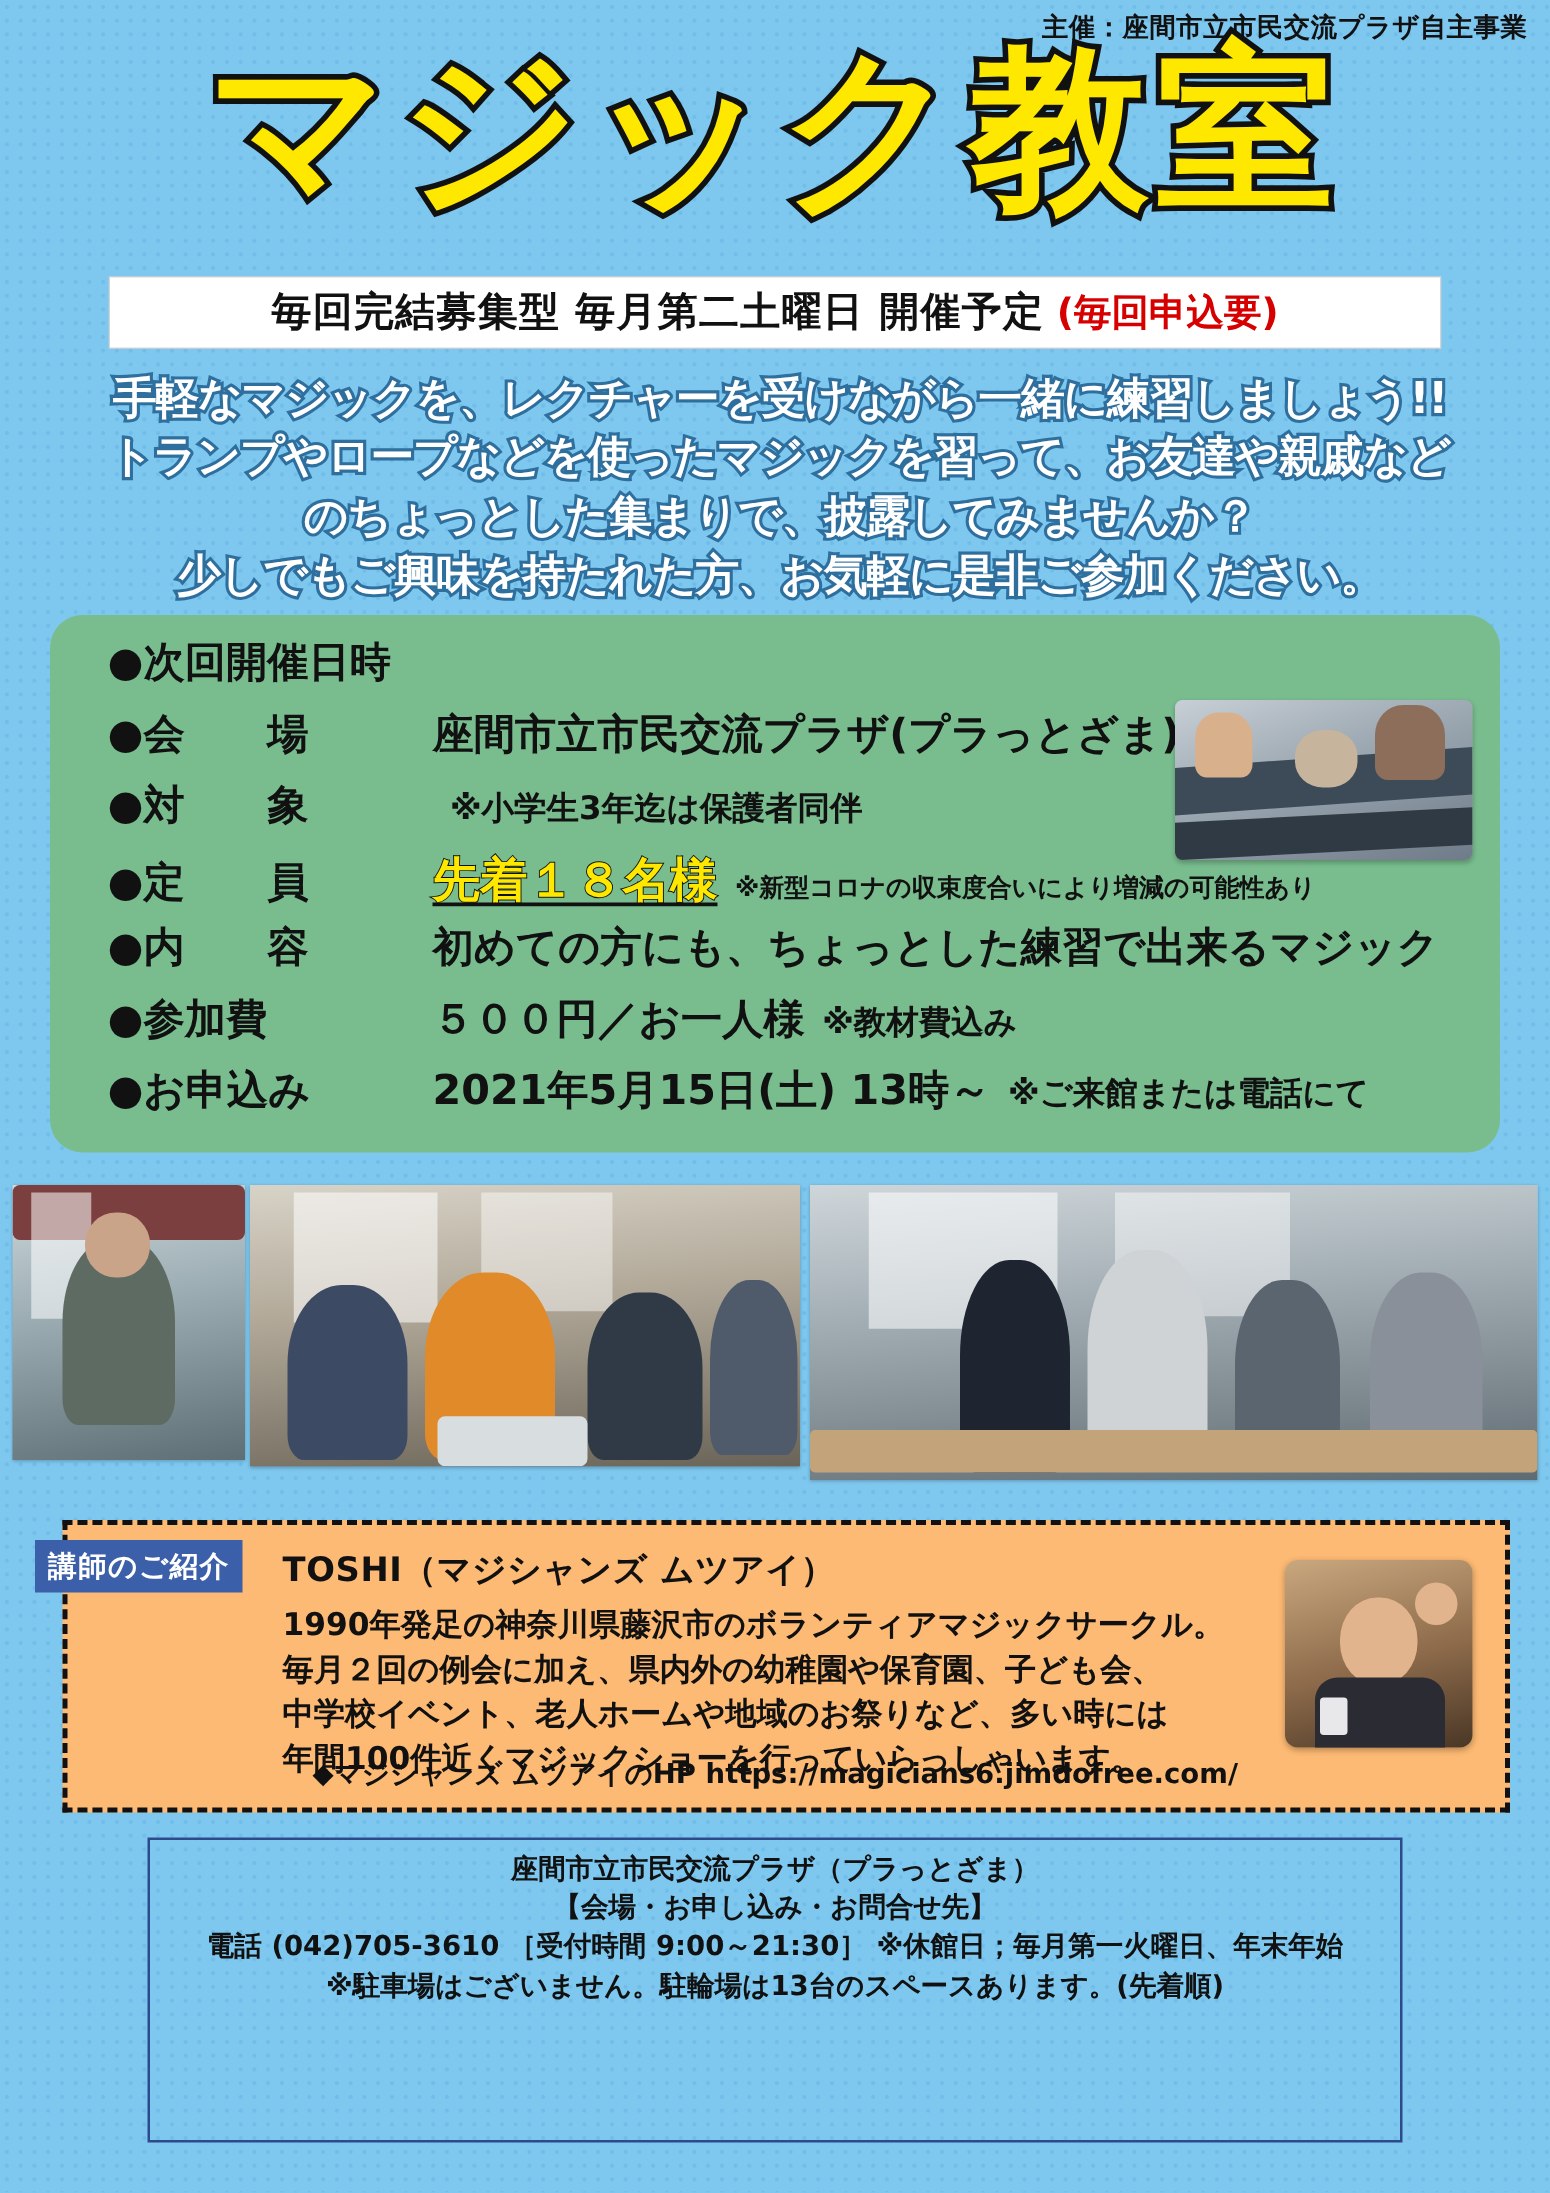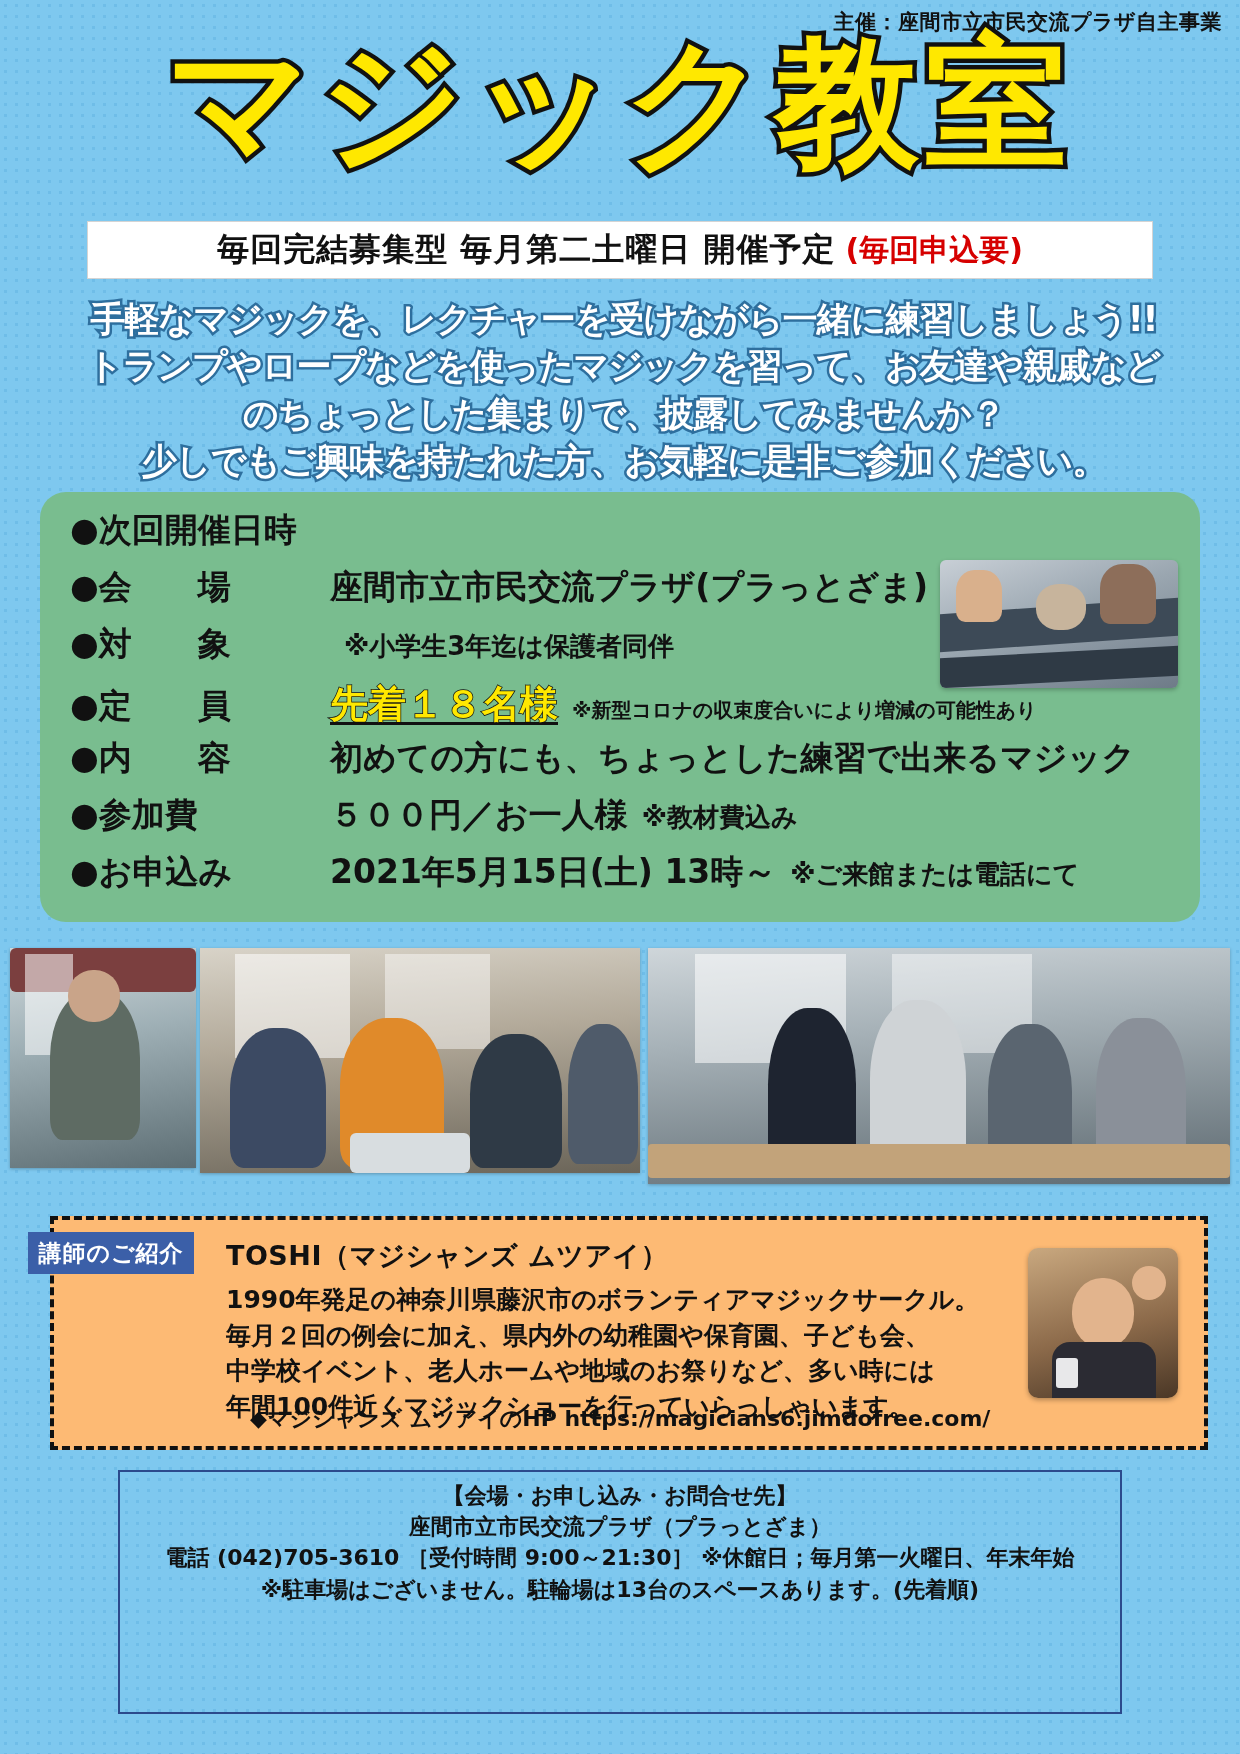--- a/index.html
+++ b/index.html
@@ -59,21 +59,21 @@
   .lead div{white-space:nowrap;text-align:center;}
 
   
   .info{
     position:absolute;top:492px;left:40px;width:1160px;height:430px;
     background:#79bd8f;
     border-radius:26px;
   }
   .info-row{
     display:flex;align-items:baseline;
-    padding:0 30px;
+    padding:0 46px;
     height:57px;
     font-size:33px;font-weight:900;color:#111;
     letter-spacing:0px;
   }
   .info-row .lbl{width:260px;flex:none;white-space:nowrap;}
   .info-row .val{white-space:nowrap;}
   .info-row .val.big{font-size:35px;}
   .info-row .note{font-size:26px;font-weight:700;margin-left:14px;}
   .info-row .note.sm{font-size:20px;}
   .hl{
@@ -279,20 +279,20 @@
       <div class="head"></div>
         <div class="body"></div>
         <div class="hand"></div>
         <div class="cup"></div>
     </div>
   </div>
   <div class="lect-tag">講師のご紹介</div>
 
   <div class="footer">
     <div class="footer-inner">
+      <div class="fl">座間市立市民交流プラザ（プラっとざま）</div>
       <div class="fl">【会場・お申し込み・お問合せ先】</div>
-      <div class="fl">座間市立市民交流プラザ（プラっとざま）</div>
       <div class="fl">電話 (042)705-3610 ［受付時間 9:00～21:30］ ※休館日；毎月第一火曜日、年末年始</div>
       <div class="fl">※駐車場はございません。駐輪場は13台のスペースあります。(先着順)</div>
     </div>
   </div>
 
 </div>
 
 </body></html>

